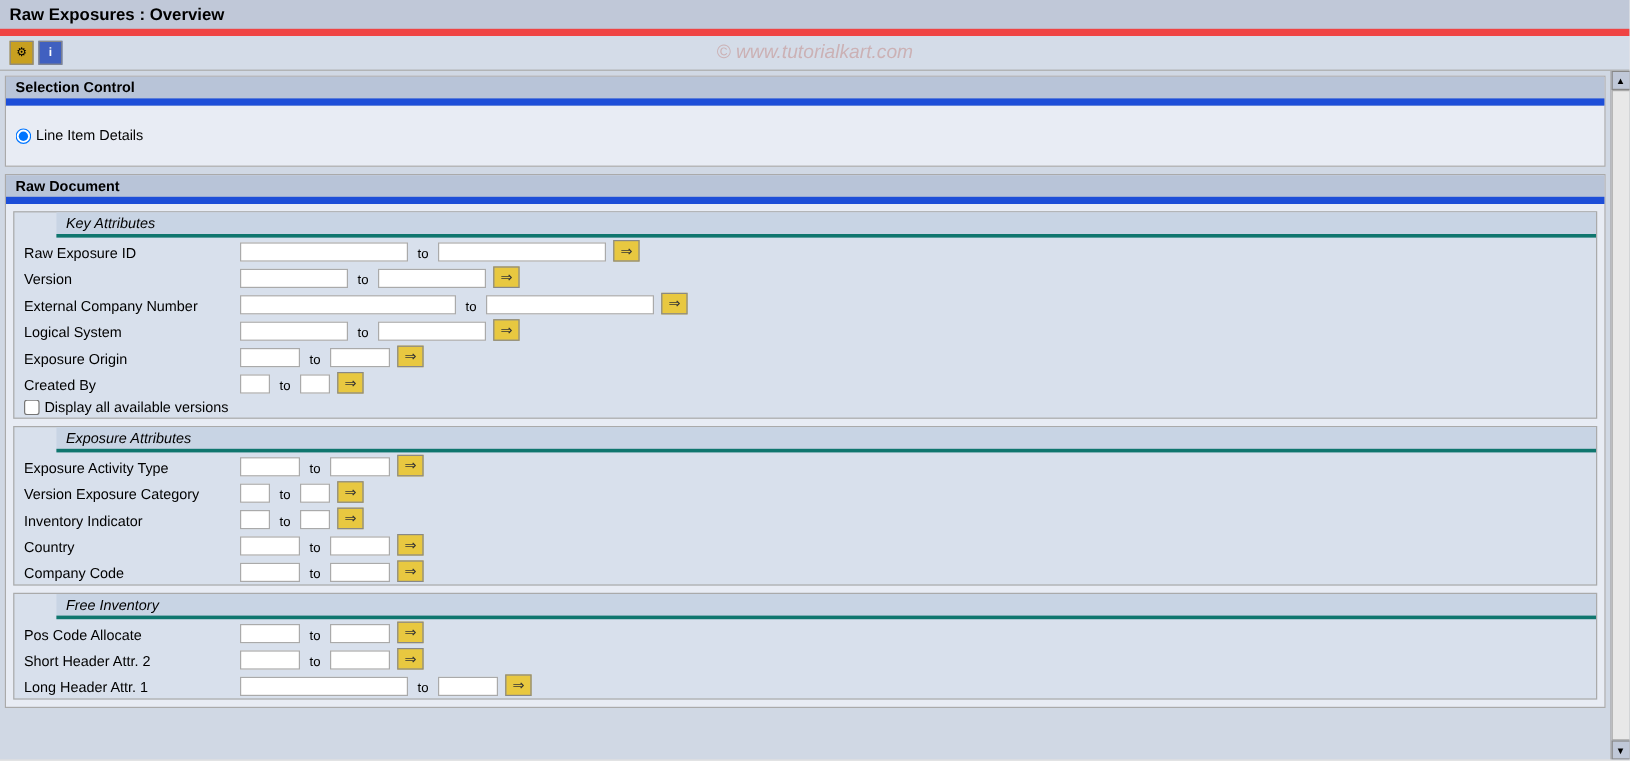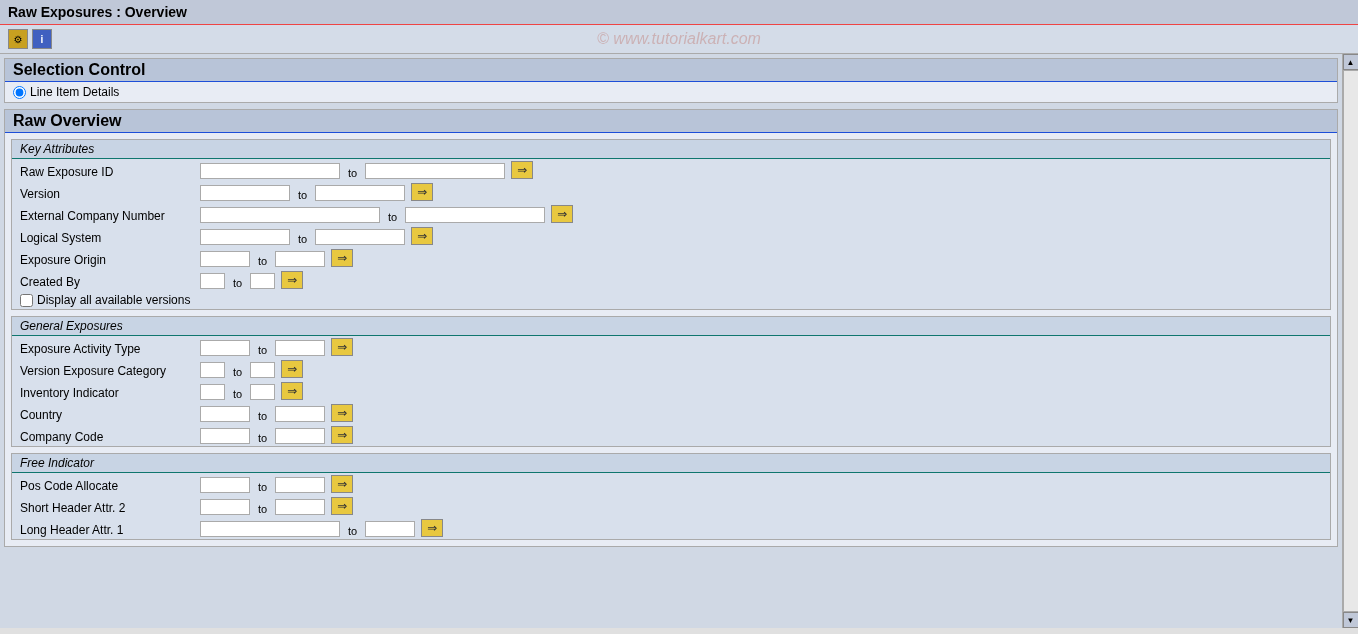--- a/index.html
+++ b/index.html
@@ -7,21 +7,21 @@
       font-family: Arial, sans-serif;
       font-size: 12px;
       background: #e0e0e0;
       color: #000;
     }
     .title-bar {
       background: #c0c8d8;
       padding: 4px 8px;
       font-weight: bold;
       font-size: 14px;
-      border-bottom: 1px solid #ef4444;
+      border-bottom: 6px solid #ef4444;
     }
     .toolbar {
       background: #d4dce8;
       padding: 4px 8px;
       display: flex;
       align-items: center;
       border-bottom: 1px solid #aaa;
       position: relative;
     }
     .toolbar-watermark {
@@ -82,34 +82,35 @@
     }
     .section-group {
       border: 1px solid #aaa;
       margin-bottom: 6px;
       background: #e8ecf4;
     }
     .section-title {
       background: #b8c4d8;
       padding: 2px 8px;
       font-weight: bold;
-      border-bottom: 1px solid #1d4ed8;
-      font-size: 16px;
+      border-bottom: 6px solid #1d4ed8;
+      font-size: 12px;
     }
     .subsection {
       margin: 6px;
       border: 1px solid #aaa;
       background: #d8e0ec;
     }
     .subsection-title {
       background: #c8d4e4;
       padding: 2px 8px;
       font-style: italic;
-      border-bottom: 1px solid #0f766e;
-      font-size: 12px;
+      border-bottom: 3px solid #0f766e;
+      font-size: 12px;
+      margin-left: 35px;
     }
     .field-row {
       display: flex;
       align-items: flex-end;
       padding: 2px 8px;
       min-height: 22px;
     }
     .field-label {
       width: 180px;
       min-width: 180px;
@@ -158,21 +159,21 @@
     }
     .radio-row {
       display: flex;
       align-items: center;
       padding: 2px 8px;
     }
     .radio-row input[type="radio"] {
       margin-right: 4px;
     }
     .selection-control {
-      padding: 1px 0;
+      padding: 16px 0;
     }
   </style>
 </head>
 <body>
 
 <div class="title-bar">
   <span>Raw Exposures : Overview</span>
 </div>
 
 <div class="toolbar">
@@ -188,21 +189,21 @@
       <div class="section-title">Selection Control</div>
       <div class="selection-control">
         <div class="radio-row">
           <input type="radio" name="selectionControl" checked="" style="">
           <span>Line Item Details</span>
         </div>
       </div>
     </div>
 
     <div class="section-group">
-      <div class="section-title">Raw Overview</div>
+      <div class="section-title">Raw Document</div>
 
       <div class="subsection">
         <div class="subsection-title">Key Attributes</div>
 
         <div class="field-row">
           <span class="field-label">Raw Exposure ID</span>
           <input type="text" class="field-input large" style="">
           <span class="to-label">to</span>
           <input type="text" class="field-input large" style="">
           <div class="arrow-btn"></div>
@@ -248,21 +249,21 @@
           <div class="arrow-btn"></div>
         </div>
 
         <div class="checkbox-row">
           <input type="checkbox" style="">
           <span>Display all available versions</span>
         </div>
       </div>
 
       <div class="subsection">
-        <div class="subsection-title">General Exposures</div>
+        <div class="subsection-title">Exposure Attributes</div>
 
         <div class="field-row">
           <span class="field-label">Exposure Activity Type</span>
           <input type="text" class="field-input small" style="">
           <span class="to-label">to</span>
           <input type="text" class="field-input small" style="">
           <div class="arrow-btn"></div>
         </div>
 
         <div class="field-row">
@@ -292,21 +293,21 @@
         <div class="field-row">
           <span class="field-label">Company Code</span>
           <input type="text" class="field-input small" style="">
           <span class="to-label">to</span>
           <input type="text" class="field-input small" style="">
           <div class="arrow-btn"></div>
         </div>
       </div>
 
       <div class="subsection">
-        <div class="subsection-title">Free Indicator</div>
+        <div class="subsection-title">Free Inventory</div>
 
         <div class="field-row">
           <span class="field-label">Pos Code Allocate</span>
           <input type="text" class="field-input small" style="">
           <span class="to-label">to</span>
           <input type="text" class="field-input small" style="">
           <div class="arrow-btn"></div>
         </div>
 
         <div class="field-row">

